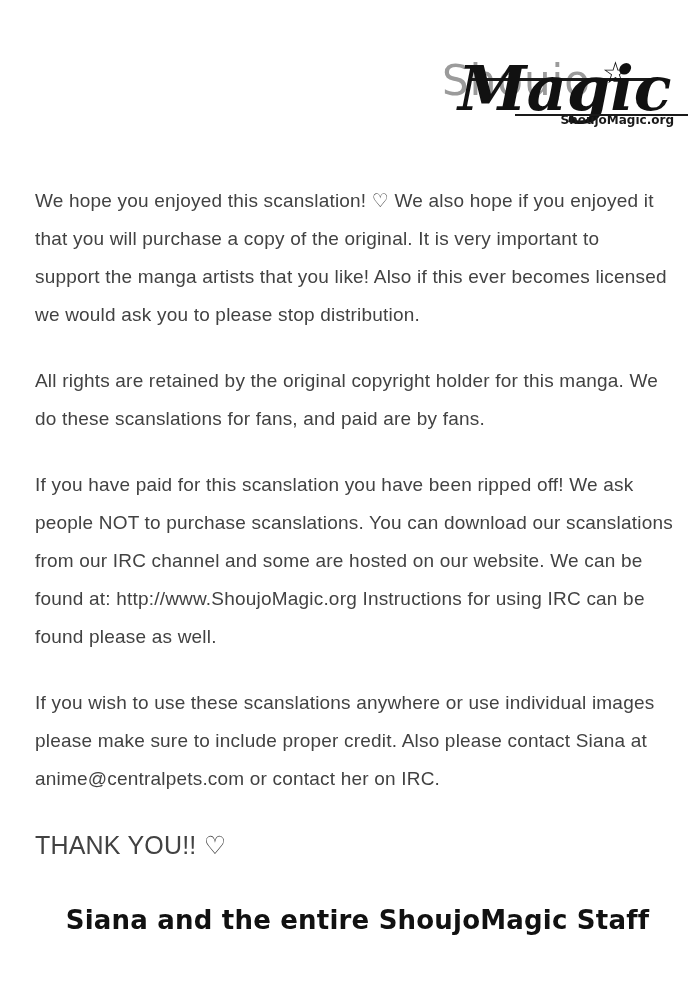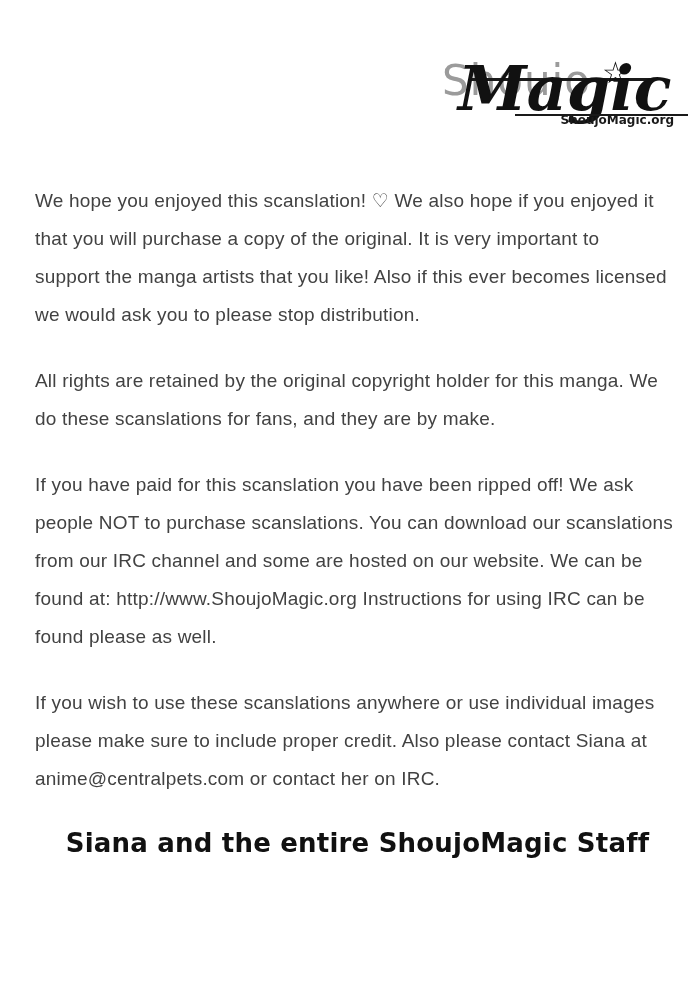--- a/index.html
+++ b/index.html
@@ -87,35 +87,36 @@
 
     <div class="para">
       <div class="line">We hope you enjoyed this scanslation! ♡  We also hope if you enjoyed it</div>
       <div class="line">that you will purchase a copy of the original. It is very important to</div>
       <div class="line">support the manga artists that you like! Also if this ever becomes licensed</div>
       <div class="line">we would ask you to please stop distribution.</div>
     </div>
 
     <div class="para">
       <div class="line">All rights are retained by the original copyright holder for this manga. We</div>
-      <div class="line">do these scanslations for fans, and they are by make.</div>
+      <div class="line">do these scanslations for fans, and paid are by fans.</div>
     </div>
 
     <div class="para">
       <div class="line">If you have paid for this scanslation you have been ripped off! We ask</div>
       <div class="line">people NOT to purchase scanslations. You can download our scanslations</div>
       <div class="line">from our IRC channel and some are hosted on our website. We can be</div>
       <div class="line">found at: http://www.ShoujoMagic.org Instructions for using IRC can be</div>
       <div class="line">found please as well.</div>
     </div>
 
     <div class="para">
       <div class="line">If you wish to use these scanslations anywhere or use individual images</div>
       <div class="line">please make sure to include proper credit. Also please contact Siana at</div>
       <div class="line">anime@centralpets.com or contact her on IRC.</div>
     </div>
 
+    <div class="thank-you">THANK YOU!! ♡</div>
 
     <div class="signature">Siana and the entire ShoujoMagic Staff</div>
 
   </div>
 
 </div>
 
 </body></html>

